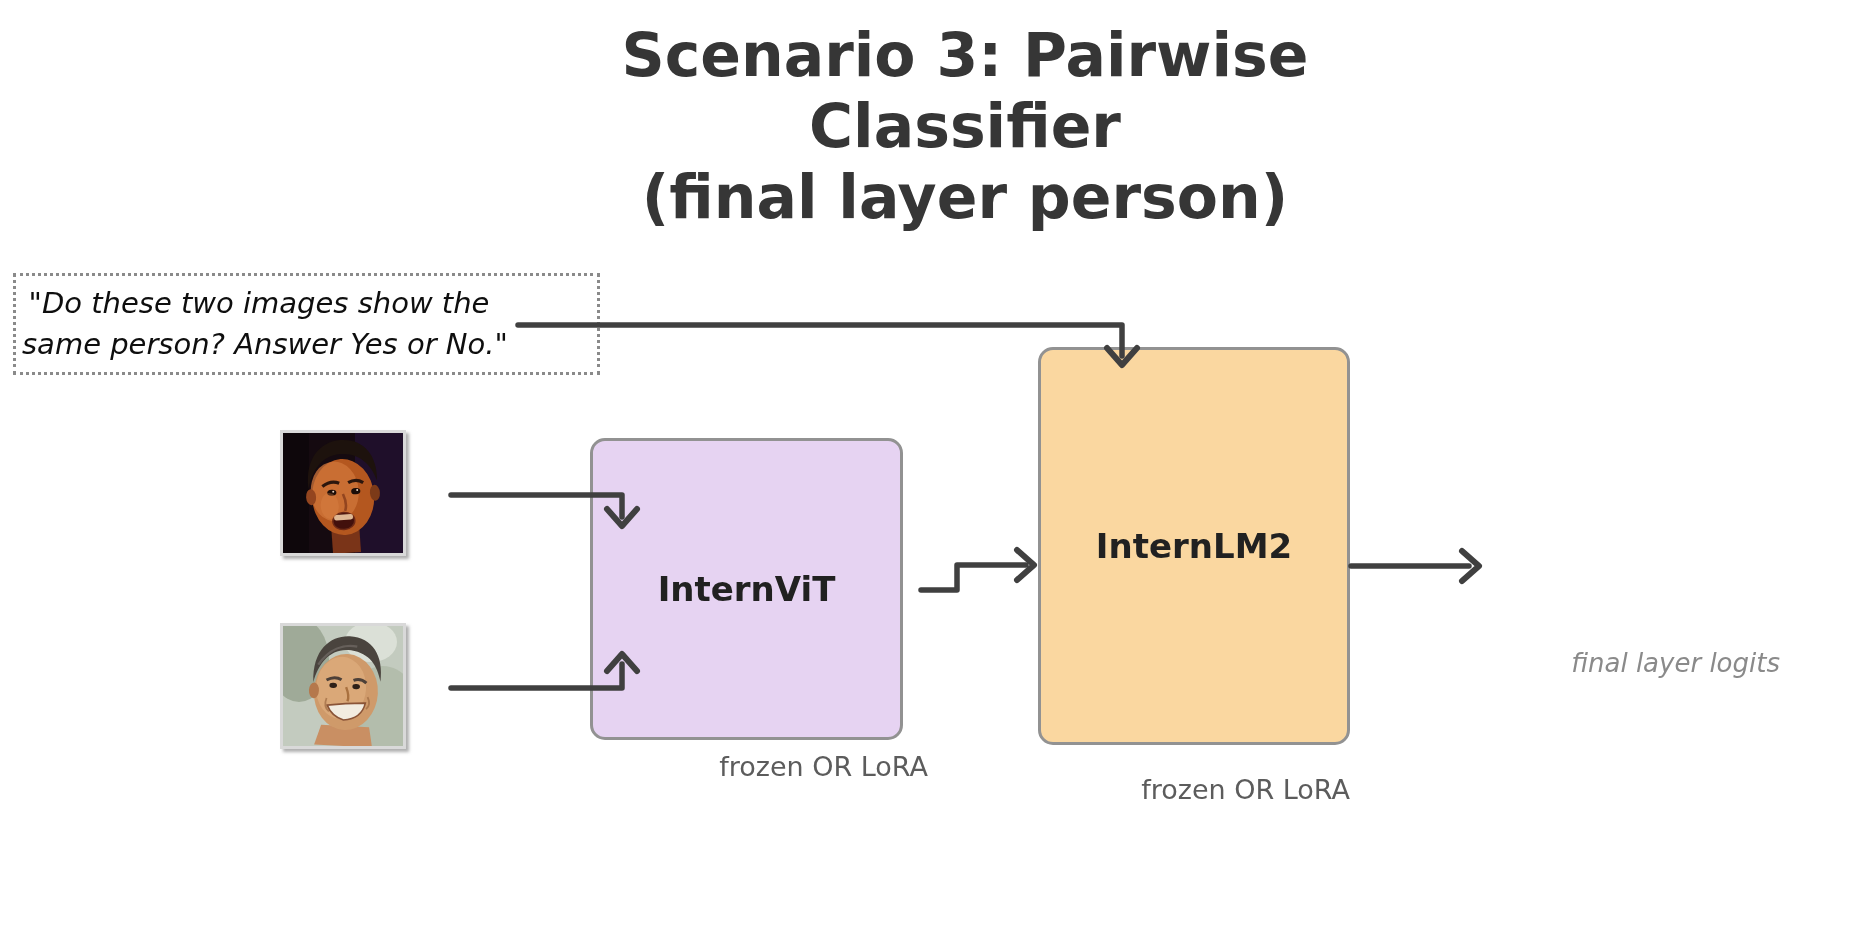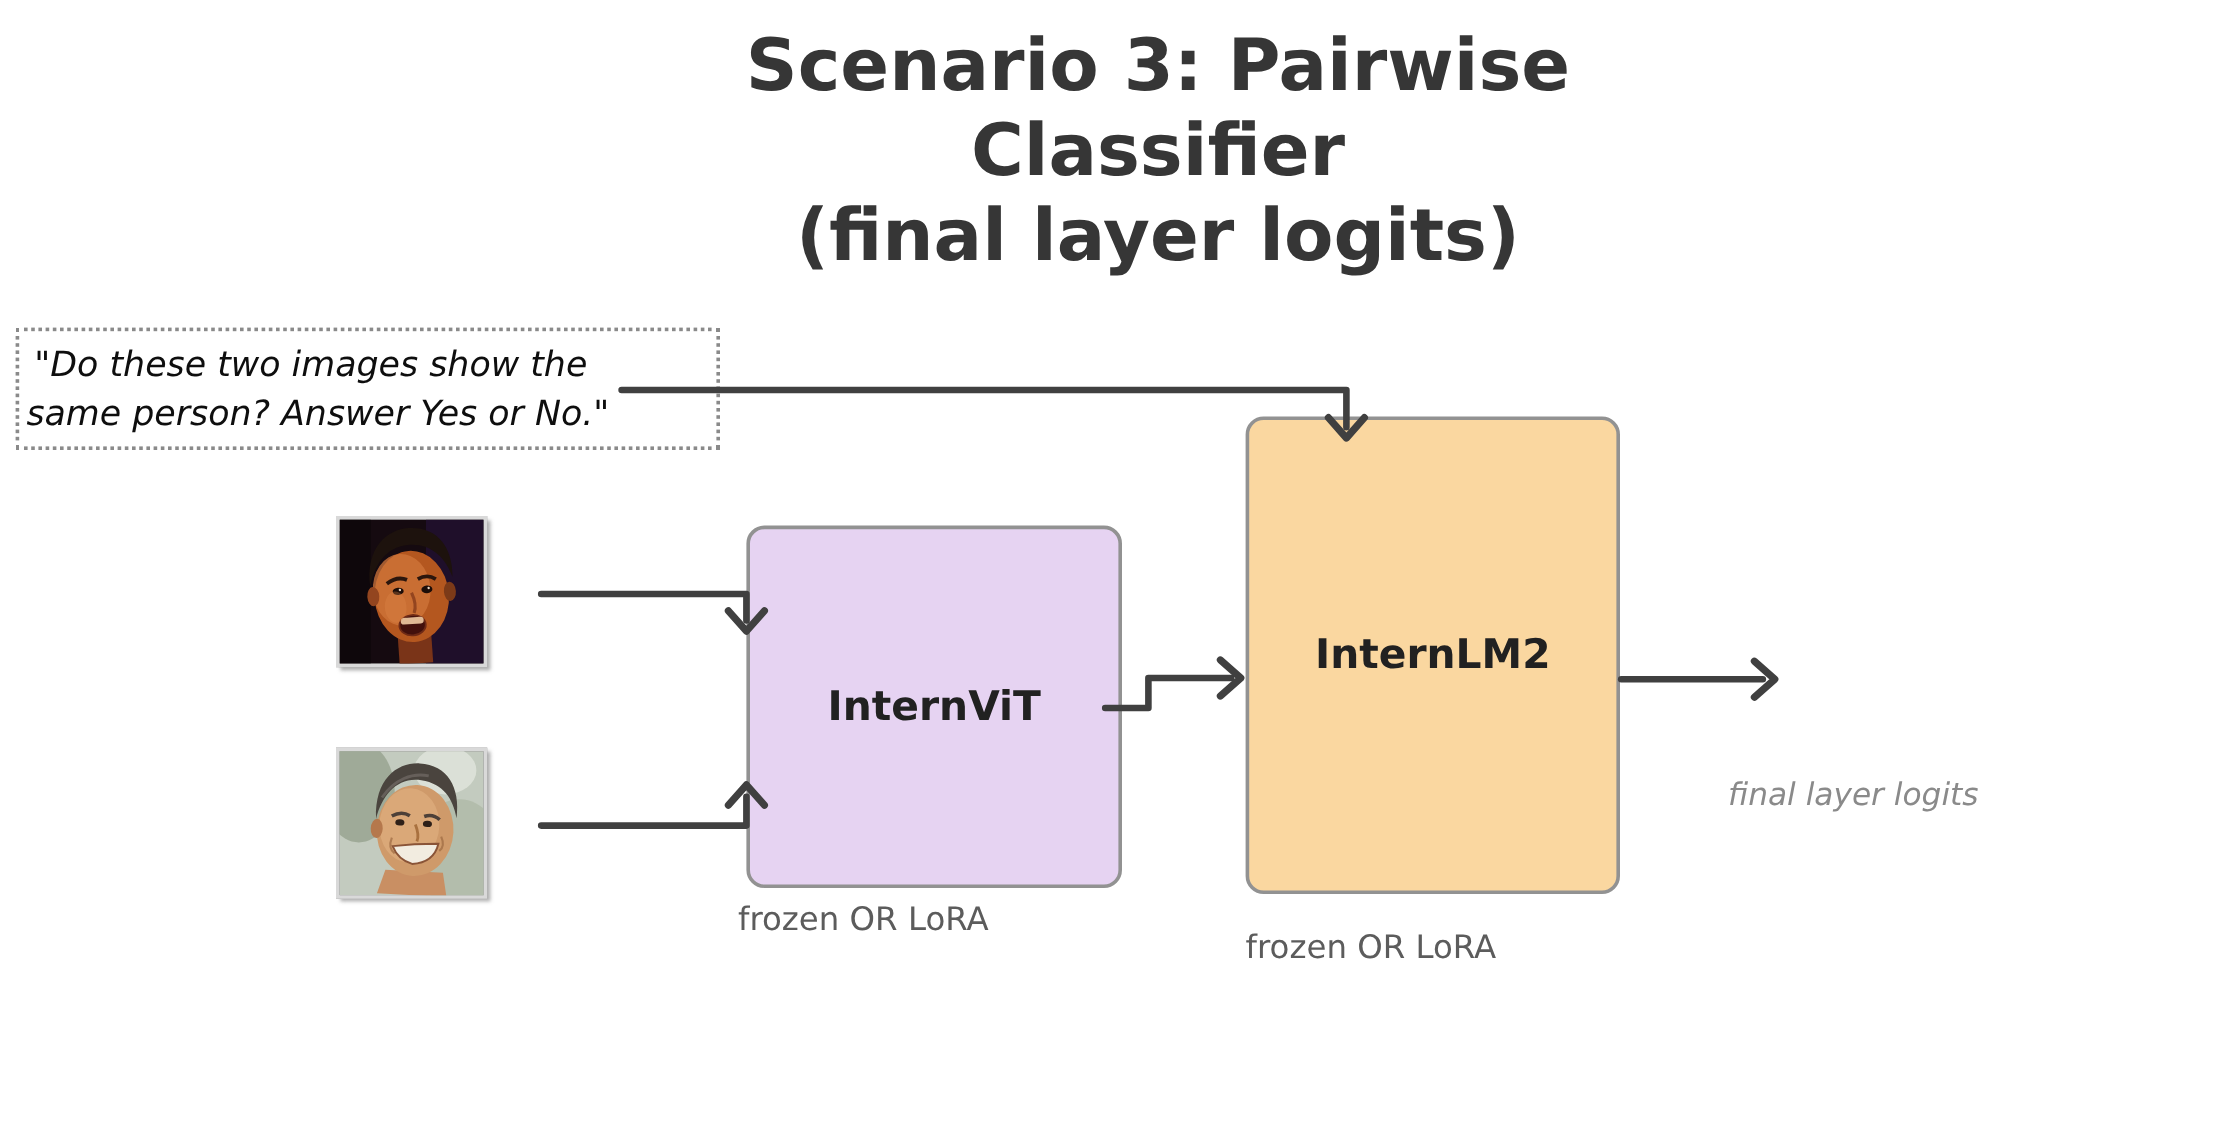--- a/index.html
+++ b/index.html
@@ -18,43 +18,43 @@
   .prompt-inner{
     position:absolute;left:6px;top:0;width:474px;height:100%;
     display:flex;flex-direction:column;justify-content:center;text-align:center;
     font-style:italic;font-size:29px;line-height:1.4;color:#0e0e0e;white-space:nowrap;
   }
   .node{
     position:absolute;border:3px solid #929292;border-radius:15px;box-sizing:border-box;
     display:flex;flex-direction:column;align-items:center;justify-content:center;
   }
   .node-label{font-weight:bold;font-size:34px;color:#212121;text-align:center;line-height:1.2;}
-  #internvit{left:622px;top:438px;width:313px;height:302px;}
+  #internvit{left:590px;top:438px;width:313px;height:302px;}
   #internlm2{left:1038px;top:347px;width:312px;height:398px;}
   #output{left:1483px;top:499px;width:254px;height:133px;}
-  .caption{position:absolute;text-align:left;color:#5c5c5c;font-size:27px;}
+  .caption{position:absolute;text-align:right;color:#5c5c5c;font-size:27px;}
   #cap-internvit{left:615px;top:751px;width:313px;}
   #cap-internlm2{left:1038px;top:774px;width:312px;}
   #cap-output{left:1440px;top:648px;width:340px;font-style:italic;color:#8a8a8a;font-size:26px;}
   .photo{
     position:absolute;width:120px;height:120px;border:3px solid #d9d9d9;
     box-shadow:3px 3px 3px rgba(110,110,110,0.55);background:#888;display:block;
   }
   #face1{left:280px;top:430px;}
   #face2{left:280px;top:623px;}
   #arrows{position:absolute;left:0;top:0;width:1856px;height:934px;pointer-events:none;}
 </style>
 </head>
 <body>
 
 <div class="canvas">
 
   <div class="title">
     <div>Scenario 3: Pairwise Classifier</div>
-    <div>(final layer logits)</div>
+    <div>(final layer person)</div>
   </div>
 
   <div class="prompt">
     <div class="prompt-inner">
       <div>"Do these two images show the</div>
       <div>same person? Answer Yes or No."</div>
     </div>
   </div>
 
   <svg id="face1" class="photo" viewBox="0 0 120 120" role="img" aria-label="portrait photo of a man, orange-lit face, dark background, mouth open">

